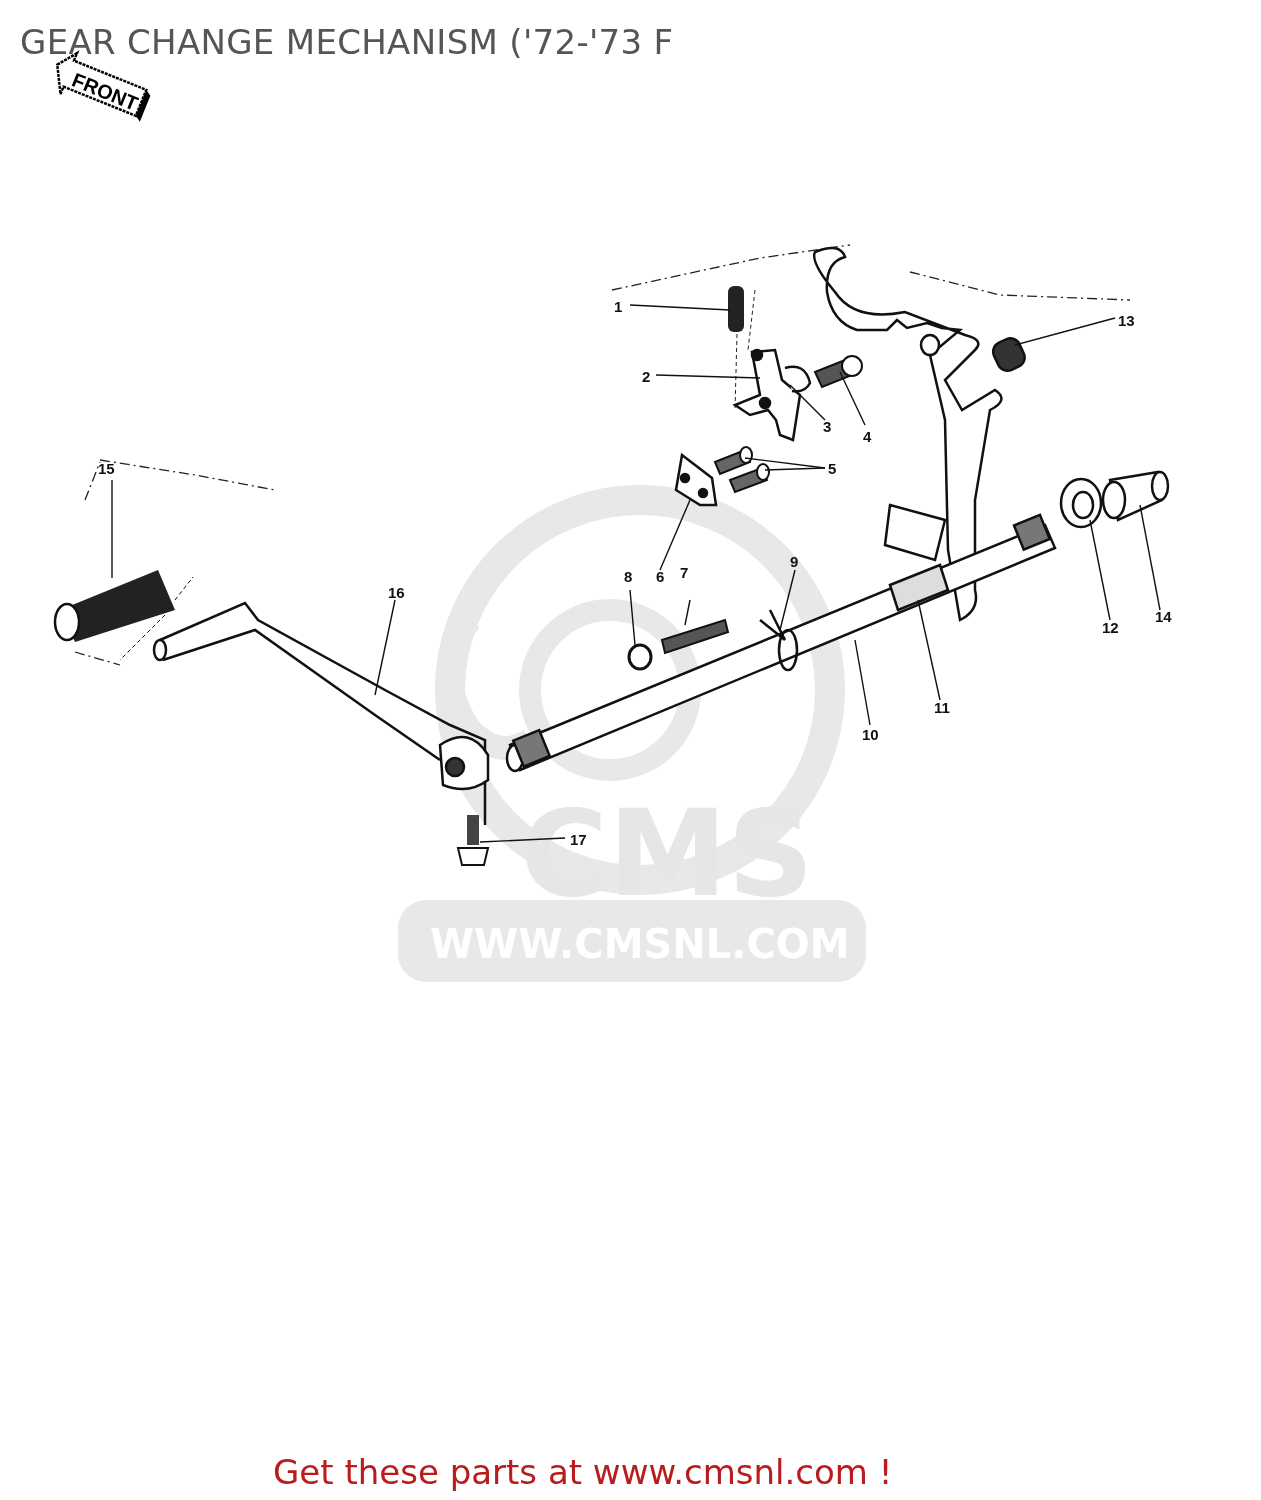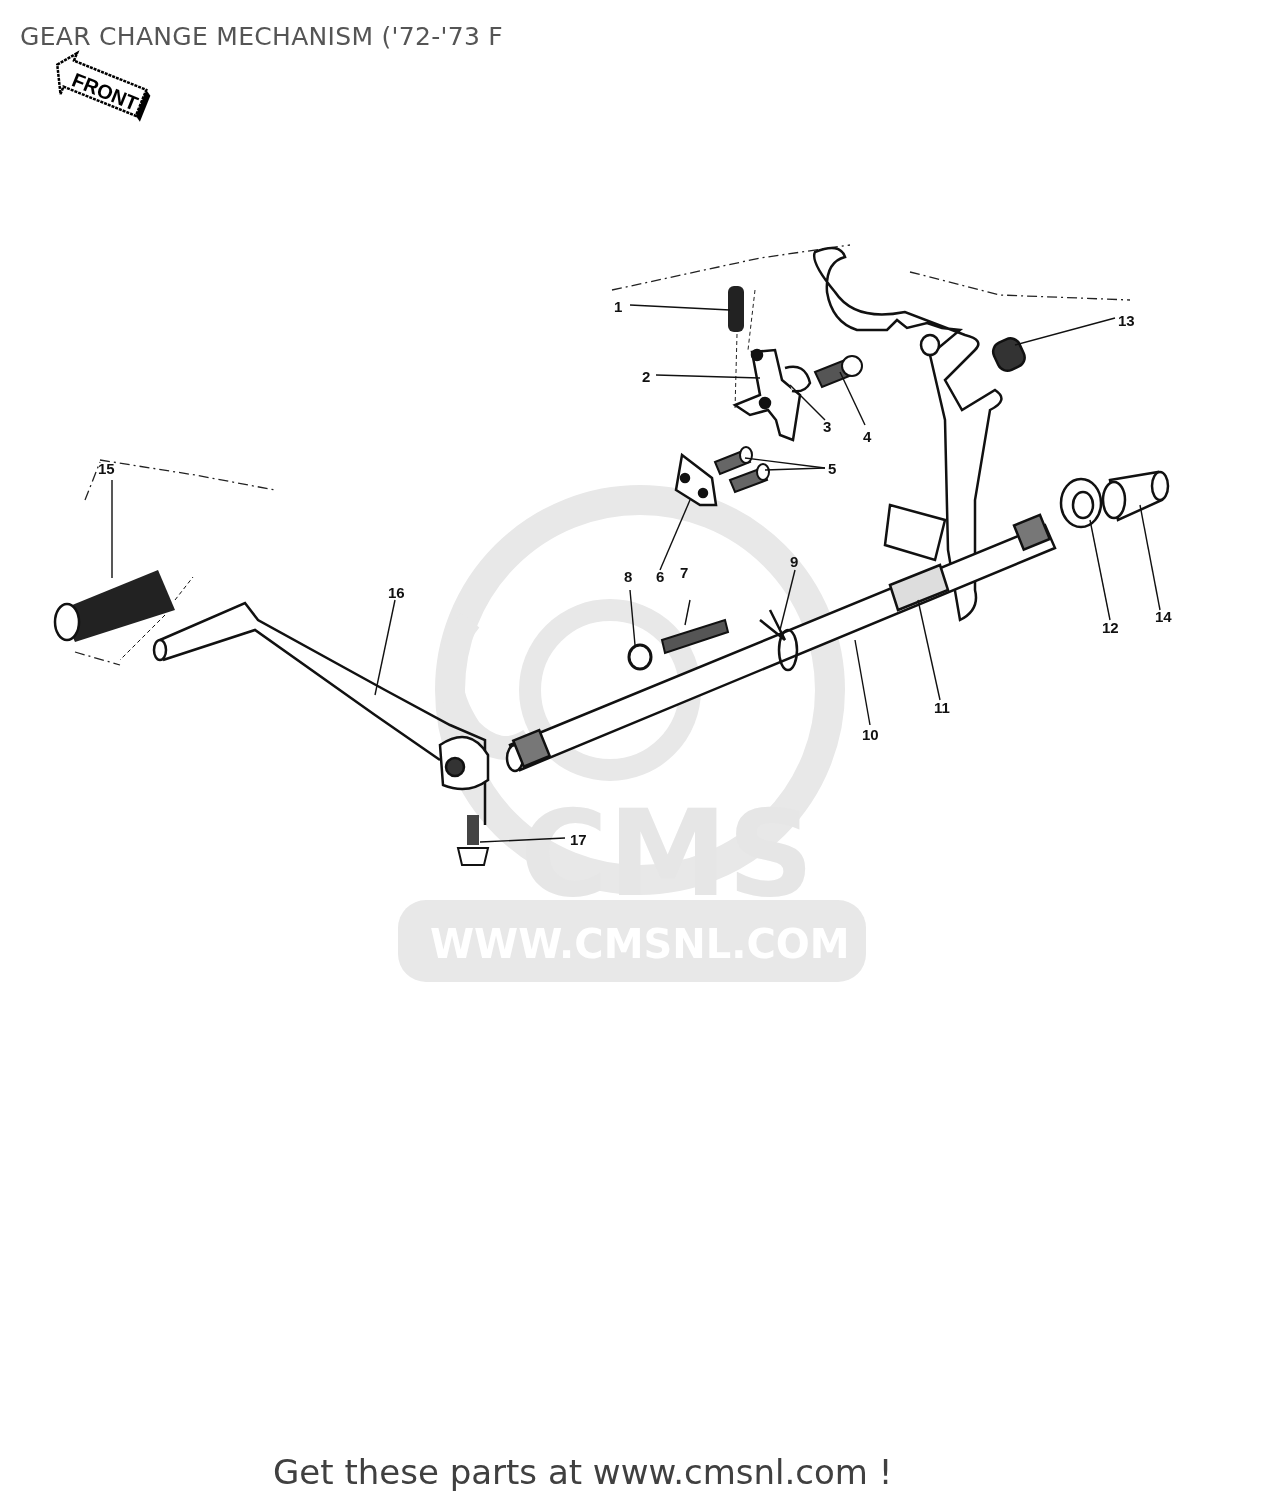--- a/index.html
+++ b/index.html
@@ -1,18 +1,18 @@
 <!DOCTYPE html>
 <html><head>
 <meta charset="utf-8">
 <style>
   html, body { margin:0; padding:0; background:#fff; }
   body { width:1261px; height:1500px; position:relative; overflow:hidden; font-family:"DejaVu Sans", sans-serif; }
-  .title { position:absolute; left:20px; top:22px; font-size:25px; color:#555; letter-spacing:0.3px; font-family:"DejaVu Sans", sans-serif; white-space:nowrap; }
-  .footer { position:absolute; left:273px; top:1452px; font-size:34px; color:#404040; font-family:"DejaVu Sans", sans-serif; white-space:nowrap; }
+  .title { position:absolute; left:20px; top:22px; font-size:34px; color:#555; letter-spacing:0.3px; font-family:"DejaVu Sans", sans-serif; white-space:nowrap; }
+  .footer { position:absolute; left:273px; top:1452px; font-size:34px; color:#b91c1c; font-family:"DejaVu Sans", sans-serif; white-space:nowrap; }
   .diagram { position:absolute; left:0; top:0; width:1261px; height:1500px; }
   .lbl { font-family:"Liberation Sans", sans-serif; font-weight:bold; font-size:15px; fill:#111; }
   .wm-text { font-family:"DejaVu Sans", sans-serif; font-weight:bold; fill:#fff; }
 </style>
 </head>
 <body>
 
 <div class="title">GEAR CHANGE MECHANISM ('72-'73 F</div>
 
 <svg class="diagram" viewBox="0 0 1261 1500" xmlns="http://www.w3.org/2000/svg">

